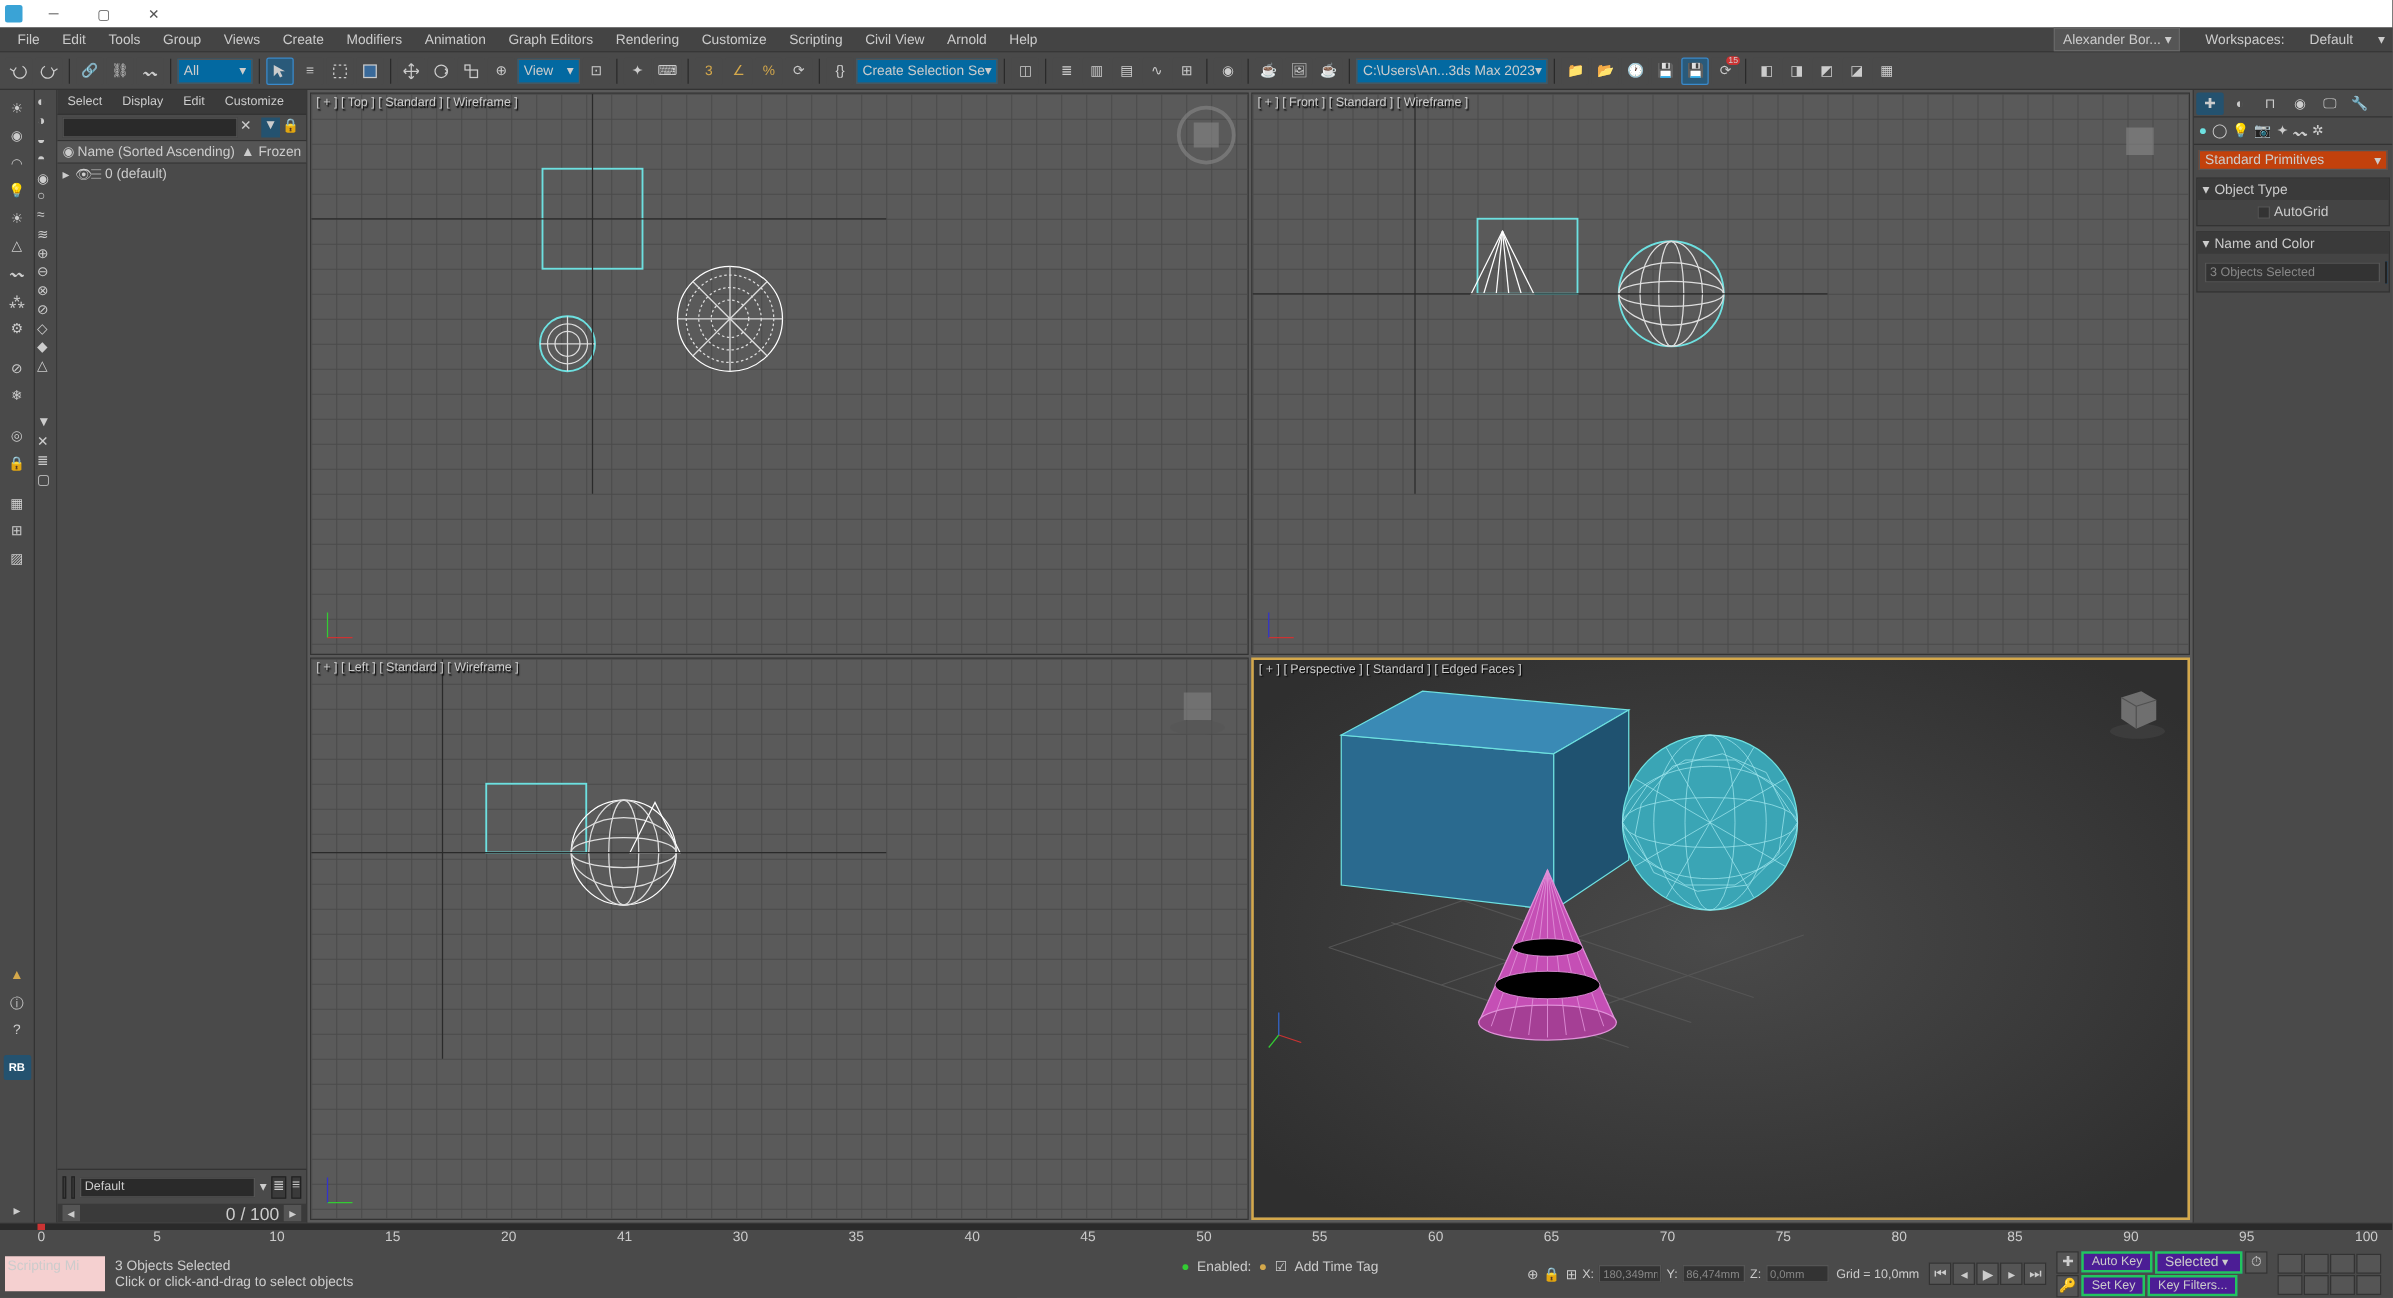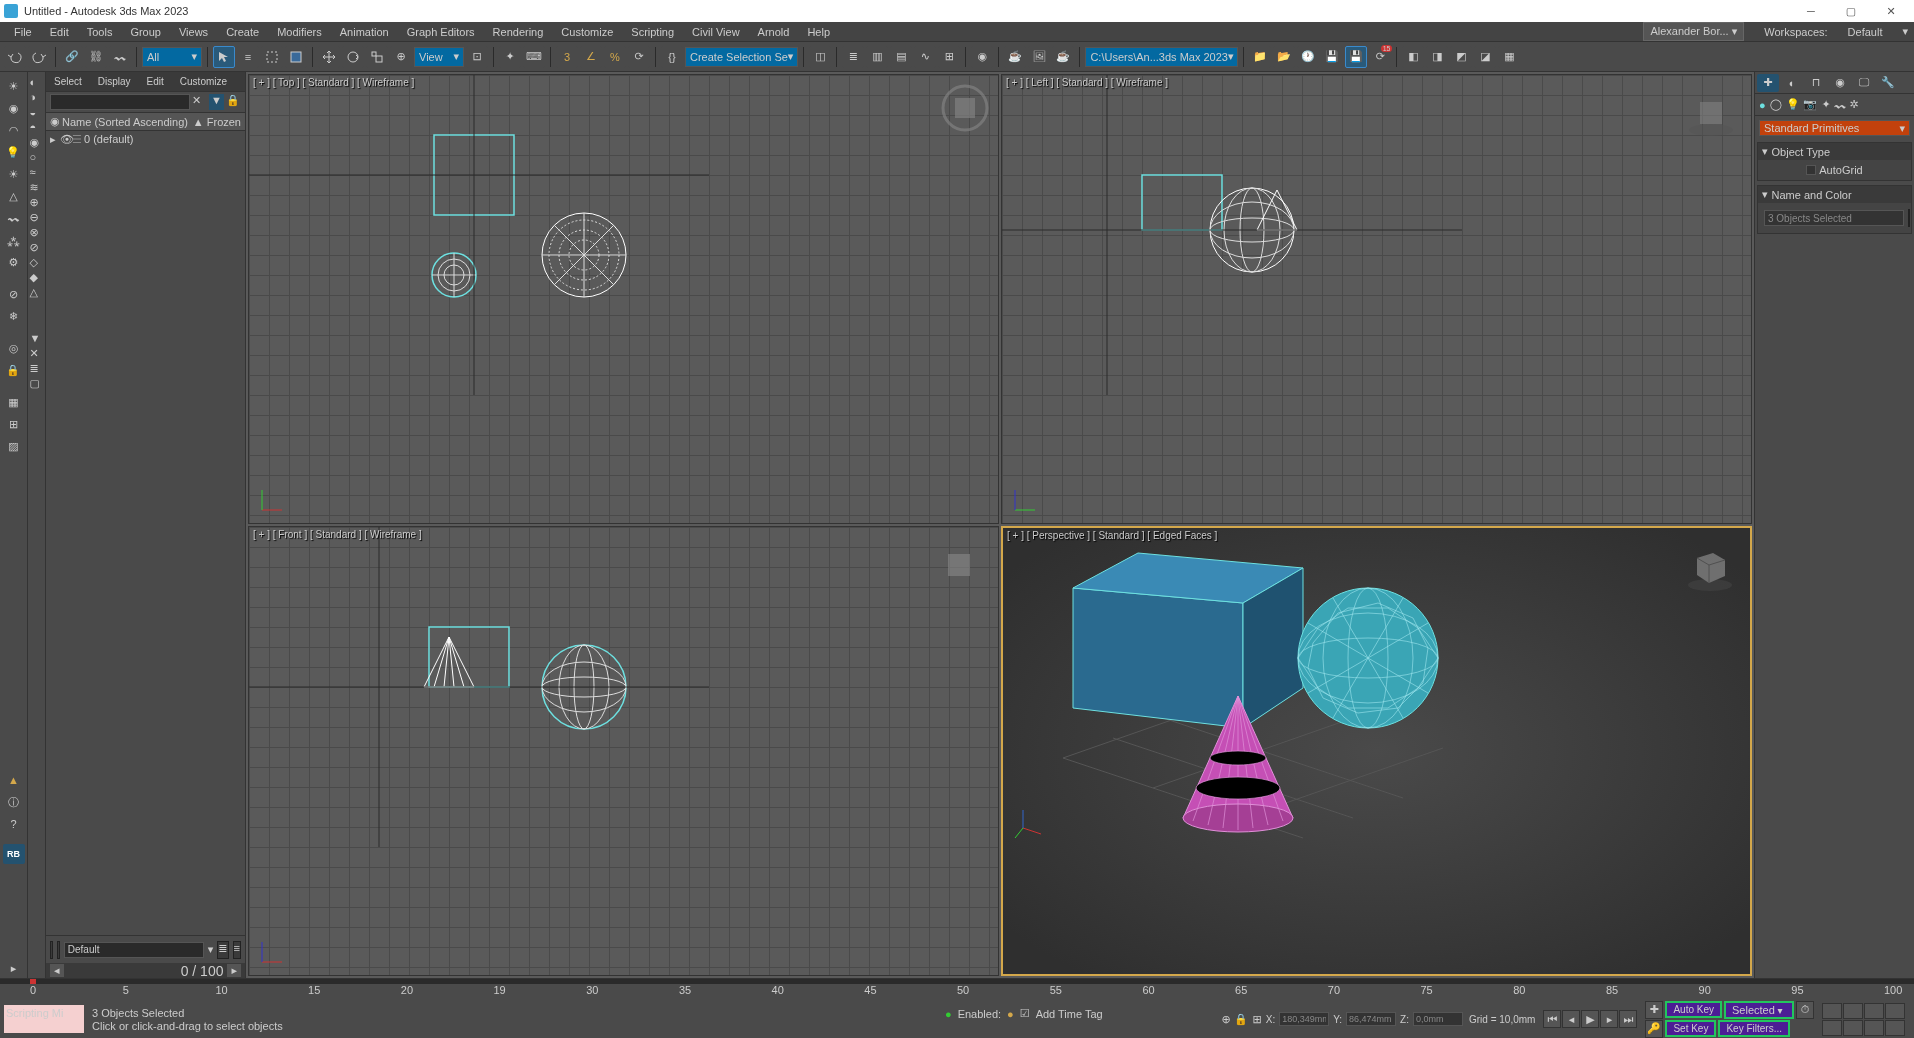--- a/index.html
+++ b/index.html
@@ -79,21 +79,20 @@
 .status .nb{width:20px;height:16px;background:#555;border:1px solid #333;cursor:pointer}
 svg{overflow:visible}
 .autogrid-ck{display:flex;align-items:center;justify-content:center;font-size:10px;color:#777;gap:3px}
 .autogrid-ck .cbx{width:10px;height:10px;border:1px solid #555;background:#333}
 </style>
 </head>
 <body>
 
 <div class="titlebar">
   <div class="app-icon"></div>
-  <div class="title">Untitled - Autodesk 3ds Max 2023</div>
   <div class="winctl">
     <div>─</div>
     <div>▢</div>
     <div>✕</div>
   </div>
 </div>
 
 <div class="menubar">
   <div class="m">File</div>
   <div class="m">Edit</div>
@@ -425,48 +424,20 @@
           <line x1="5" y1="25" x2="5" y2="5" stroke="#3c3"></line>
         </svg>
       <svg class="viewcube">
           <circle cx="25" cy="25" r="22" stroke="#888" fill="none" stroke-width="3"></circle>
           <rect x="15" y="15" width="20" height="20" fill="#888"></rect>
         </svg>
     </div>
 
     <div class="vp">
       <div class="grid"></div>
-      <div class="vlabel">[ + ] [ Left ] [ Standard ] [ Wireframe ]</div>
-      <svg width="100%" height="100%" style="position:absolute">
-        <rect x="140" y="100" width="80" height="55" stroke="#6de0e0" fill="none" stroke-width="1.5"></rect>
-        <g transform="translate(250,155)">
-          <circle r="42" stroke="#fff" fill="none"></circle>
-          <ellipse rx="42" ry="12" stroke="#ddd" fill="none"></ellipse>
-            <ellipse rx="42" ry="28" stroke="#ddd" fill="none"></ellipse>
-          <ellipse rx="12" ry="42" stroke="#ddd" fill="none"></ellipse>
-            <ellipse rx="28" ry="42" stroke="#ddd" fill="none"></ellipse>
-        </g>
-        <g stroke="#fff" fill="none">
-            <path d="M275 155 L255 155 L275 115 L295 155 Z"></path>
-          </g>
-        <line x1="0" y1="155" x2="460" y2="155" stroke="#2a2a2a"></line>
-        <line x1="105" y1="0" x2="105" y2="320" stroke="#2a2a2a"></line>
-      </svg>
-      <svg class="gizmo">
-          <line x1="5" y1="25" x2="25" y2="25" stroke="#3c3"></line>
-          <line x1="5" y1="25" x2="5" y2="5" stroke="#33c"></line>
-        </svg>
-      <svg class="viewcube" style="top:15px;right:15px;opacity:0.5">
-          <ellipse cx="25" cy="40" rx="22" ry="6" fill="#555"></ellipse>
-          <rect x="14" y="12" width="22" height="22" fill="#888"></rect>
-        </svg>
-    </div>
-
-    <div class="vp">
-      <div class="grid"></div>
       <div class="vlabel">[ + ] [ Front ] [ Standard ] [ Wireframe ]</div>
       <svg width="100%" height="100%" style="position:absolute">
         <rect x="180" y="100" width="80" height="60" stroke="#6de0e0" fill="none" stroke-width="1.5"></rect>
         <g stroke="#fff" fill="none">
             <path d="M200 160 L175 160 L200 110 L225 160 Z"></path>
             <line x1="200" y1="110" x2="185" y2="160"></line>
             <line x1="200" y1="110" x2="195" y2="160"></line>
             <line x1="200" y1="110" x2="205" y2="160"></line>
             <line x1="200" y1="110" x2="215" y2="160"></line>
           </g>
@@ -482,20 +453,48 @@
       </svg>
       <svg class="gizmo">
           <line x1="5" y1="25" x2="25" y2="25" stroke="#c33"></line>
           <line x1="5" y1="25" x2="5" y2="5" stroke="#33c"></line>
         </svg>
       <svg class="viewcube" style="top:15px;right:15px">
           <rect x="15" y="12" width="22" height="22" fill="#888"></rect>
         </svg>
     </div>
 
+    <div class="vp">
+      <div class="grid"></div>
+      <div class="vlabel">[ + ] [ Left ] [ Standard ] [ Wireframe ]</div>
+      <svg width="100%" height="100%" style="position:absolute">
+        <rect x="140" y="100" width="80" height="55" stroke="#6de0e0" fill="none" stroke-width="1.5"></rect>
+        <g transform="translate(250,155)">
+          <circle r="42" stroke="#fff" fill="none"></circle>
+          <ellipse rx="42" ry="12" stroke="#ddd" fill="none"></ellipse>
+            <ellipse rx="42" ry="28" stroke="#ddd" fill="none"></ellipse>
+          <ellipse rx="12" ry="42" stroke="#ddd" fill="none"></ellipse>
+            <ellipse rx="28" ry="42" stroke="#ddd" fill="none"></ellipse>
+        </g>
+        <g stroke="#fff" fill="none">
+            <path d="M275 155 L255 155 L275 115 L295 155 Z"></path>
+          </g>
+        <line x1="0" y1="155" x2="460" y2="155" stroke="#2a2a2a"></line>
+        <line x1="105" y1="0" x2="105" y2="320" stroke="#2a2a2a"></line>
+      </svg>
+      <svg class="gizmo">
+          <line x1="5" y1="25" x2="25" y2="25" stroke="#3c3"></line>
+          <line x1="5" y1="25" x2="5" y2="5" stroke="#33c"></line>
+        </svg>
+      <svg class="viewcube" style="top:15px;right:15px;opacity:0.5">
+          <ellipse cx="25" cy="40" rx="22" ry="6" fill="#555"></ellipse>
+          <rect x="14" y="12" width="22" height="22" fill="#888"></rect>
+        </svg>
+    </div>
+
     <div class="vp active" style="background:radial-gradient(ellipse at center,#4a4a4a 0%,#2f2f2f 90%)">
       <div class="vlabel">[ + ] [ Perspective ] [ Standard ] [ Edged Faces ]</div>
       <svg width="100%" height="100%" style="position:absolute">
 
         <g stroke="#555" stroke-width="1">
           <line x1="60" y1="230" x2="300" y2="310"></line>
             <line x1="110" y1="210" x2="350" y2="290"></line>
             <line x1="160" y1="190" x2="400" y2="270"></line>
           <line x1="60" y1="230" x2="260" y2="160"></line>
             <line x1="150" y1="260" x2="350" y2="190"></line>
@@ -606,21 +605,21 @@
 <div class="bottombar">
   <div class="timetrack">
     <div style="position:absolute;left:30px;width:6px;height:5px;background:#c33"></div>
   </div>
   <div class="ruler" id="ruler">
       <span class="tick" style="left: 30px;">0</span>
       <span class="tick" style="left: 122.7px;">5</span>
       <span class="tick" style="left: 215.4px;">10</span>
       <span class="tick" style="left: 308.1px;">15</span>
       <span class="tick" style="left: 400.8px;">20</span>
-      <span class="tick" style="left: 493.5px;">19</span>
+      <span class="tick" style="left: 493.5px;">41</span>
       <span class="tick" style="left: 586.2px;">30</span>
       <span class="tick" style="left: 678.9px;">35</span>
       <span class="tick" style="left: 771.6px;">40</span>
       <span class="tick" style="left: 864.3px;">45</span>
       <span class="tick" style="left: 957px;">50</span>
       <span class="tick" style="left: 1049.7px;">55</span>
       <span class="tick" style="left: 1142.4px;">60</span>
       <span class="tick" style="left: 1235.1px;">65</span>
       <span class="tick" style="left: 1327.8px;">70</span>
       <span class="tick" style="left: 1420.5px;">75</span>

